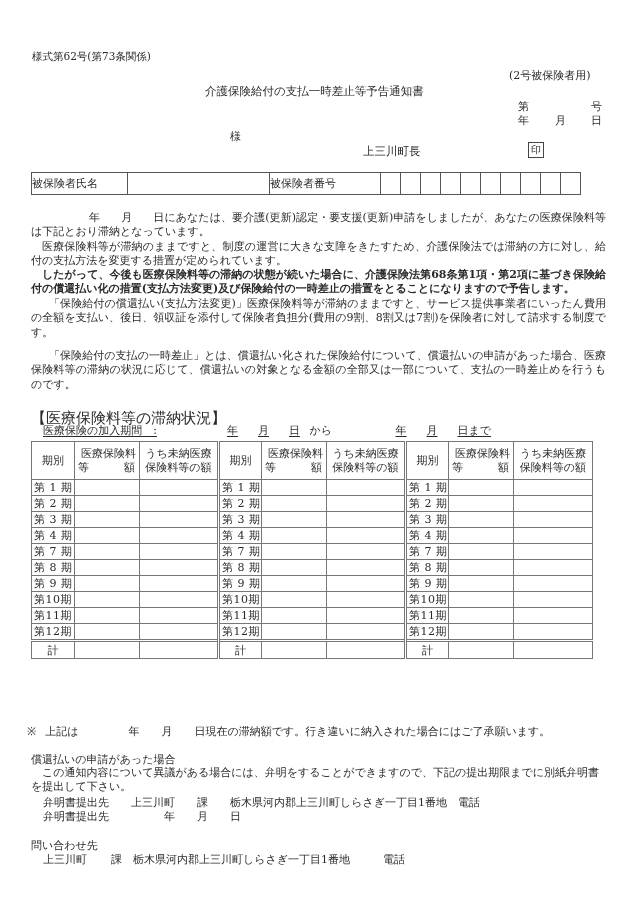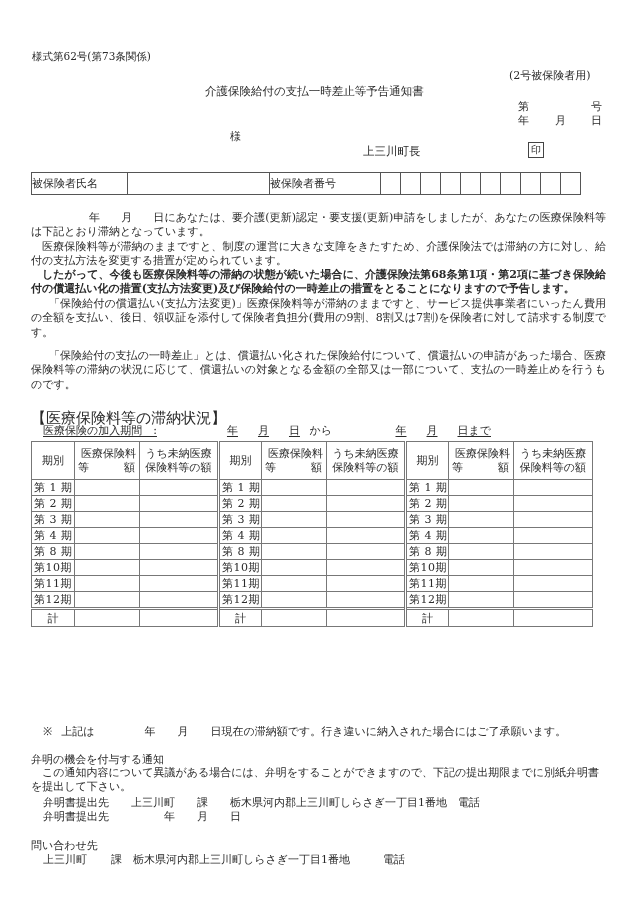--- a/index.html
+++ b/index.html
@@ -51,21 +51,21 @@
   #arrears .c-amt { width: 65px; }
   #arrears .c-unpaid { width: 79px; }
   #arrears .sep { border-left: 3px double #777; }
   #arrears tr.total td { border-top: 3px double #777; height: 16px; text-align: center; }
   #arrears td.pl { padding-left: 2px; letter-spacing: 0.5px; margin-top: 8px; }
   .amt-head { text-align: center; padding-left: 3px !important; }
   .amt-head span { display: block; }
   .amt-head .second { display: flex; justify-content: space-between; padding-right: 4px; }
   .unpaid-head { text-align: center; }
 
-  #note { left: 43px; top: 723px; font-size: 11px; }
+  #note { left: 27px; top: 723px; font-size: 11px; }
   #bemei-heading { left: 31px; top: 752px; font-size: 11px; }
   #bemei-body { position: absolute; left: 31px; top: 766px; width: 575px; font-size: 11px; line-height: 14.3px; text-indent: 11px; }
   #bemei-dest { left: 43px; top: 795px; font-size: 11px; }
   #bemei-deadline { left: 43px; top: 809px; font-size: 11px; }
   #contact-heading { left: 31px; top: 838px; font-size: 11px; }
   #contact-line { left: 43px; top: 852px; font-size: 11px; }
   .gap { display: inline-block; }
 </style>
 </head>
 <body>
@@ -206,27 +206,49 @@
         <td></td>
         <td></td>
         <td class="pl sep">第 4 期</td>
         <td></td>
         <td></td>
         <td class="pl sep">第 4 期</td>
         <td></td>
         <td></td>
       </tr>
       <tr>
+        <td class="pl">第 7 期</td>
+        <td></td>
+        <td></td>
+        <td class="pl sep">第 7 期</td>
+        <td></td>
+        <td></td>
+        <td class="pl sep">第 7 期</td>
+        <td></td>
+        <td></td>
+      </tr>
+      <tr>
         <td class="pl">第 8 期</td>
         <td></td>
         <td></td>
         <td class="pl sep">第 8 期</td>
         <td></td>
         <td></td>
         <td class="pl sep">第 8 期</td>
+        <td></td>
+        <td></td>
+      </tr>
+      <tr>
+        <td class="pl">第 9 期</td>
+        <td></td>
+        <td></td>
+        <td class="pl sep">第 9 期</td>
+        <td></td>
+        <td></td>
+        <td class="pl sep">第 9 期</td>
         <td></td>
         <td></td>
       </tr>
       <tr>
         <td class="pl">第10期</td>
         <td></td>
         <td></td>
         <td class="pl sep">第10期</td>
         <td></td>
         <td></td>
@@ -265,19 +287,19 @@
         <td></td>
         <td class="sep">計</td>
         <td></td>
         <td></td>
       </tr>
     </tbody>
 </table>
 
 <div class="abs" id="note"><span>※</span><span class="gap" style="width:9px"></span><span>上記は</span><span class="gap" style="width:50px"></span><span>年</span><span class="gap" style="width:22px"></span><span>月</span><span class="gap" style="width:22px"></span><span>日現在の滞納額です。行き違いに納入された場合にはご了承願います。</span></div>
 
-<div class="abs" id="bemei-heading">弁明の機会を付与する通知</div>
+<div class="abs" id="bemei-heading">償還払いの申請があった場合</div>
 <div id="bemei-body">この通知内容について異議がある場合には、弁明をすることができますので、下記の提出期限までに別紙弁明書を提出して下さい。</div>
 <div class="abs" id="bemei-dest"><span>弁明書提出先</span><span class="gap" style="width:22px"></span><span>上三川町</span><span class="gap" style="width:22px"></span><span>課</span><span class="gap" style="width:22px"></span><span>栃木県河内郡上三川町しらさぎ一丁目1番地</span><span class="gap" style="width:11px"></span><span>電話</span></div>
 <div class="abs" id="bemei-deadline"><span>弁明書提出先</span><span class="gap" style="width:55px"></span><span>年</span><span class="gap" style="width:22px"></span><span>月</span><span class="gap" style="width:22px"></span><span>日</span></div>
 
 <div class="abs" id="contact-heading">問い合わせ先</div>
 <div class="abs" id="contact-line"><span>上三川町</span><span class="gap" style="width:24px"></span><span>課</span><span class="gap" style="width:11px"></span><span>栃木県河内郡上三川町しらさぎ一丁目1番地</span><span class="gap" style="width:33px"></span><span>電話</span></div>
 
 </body></html>

